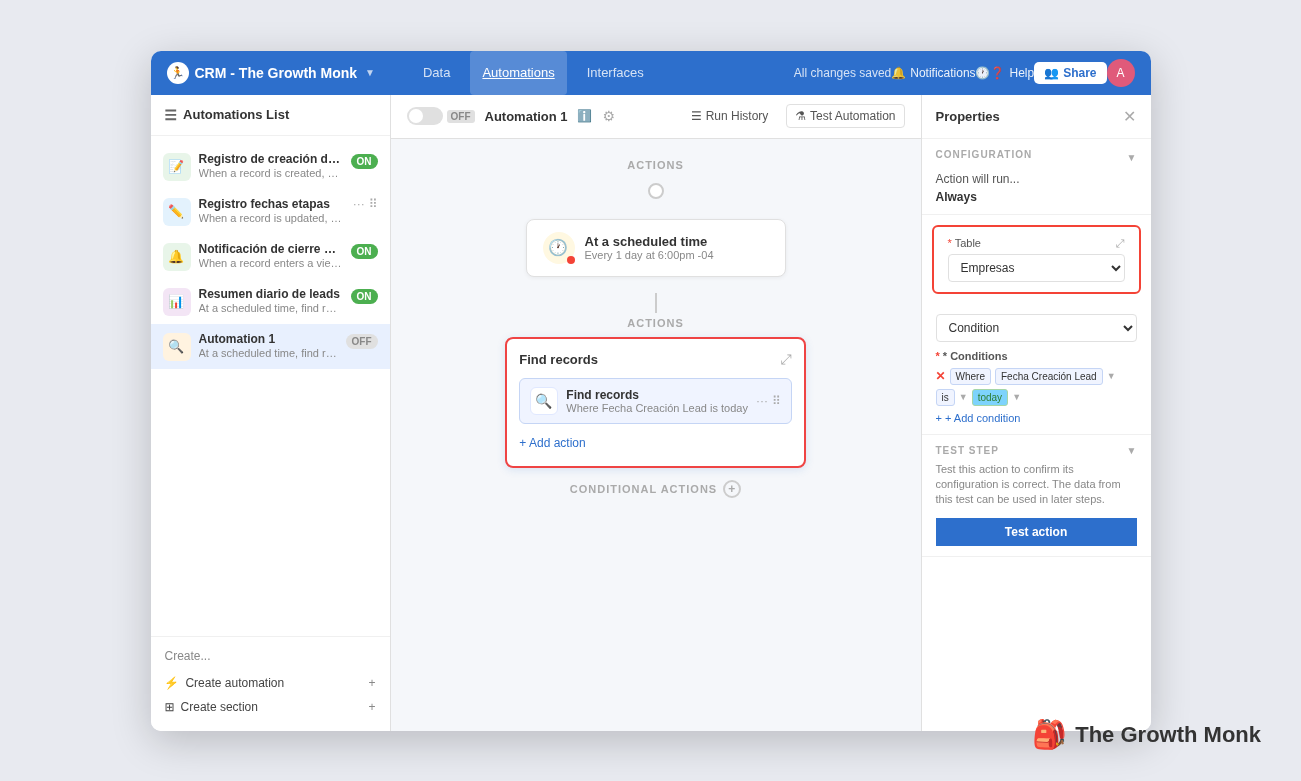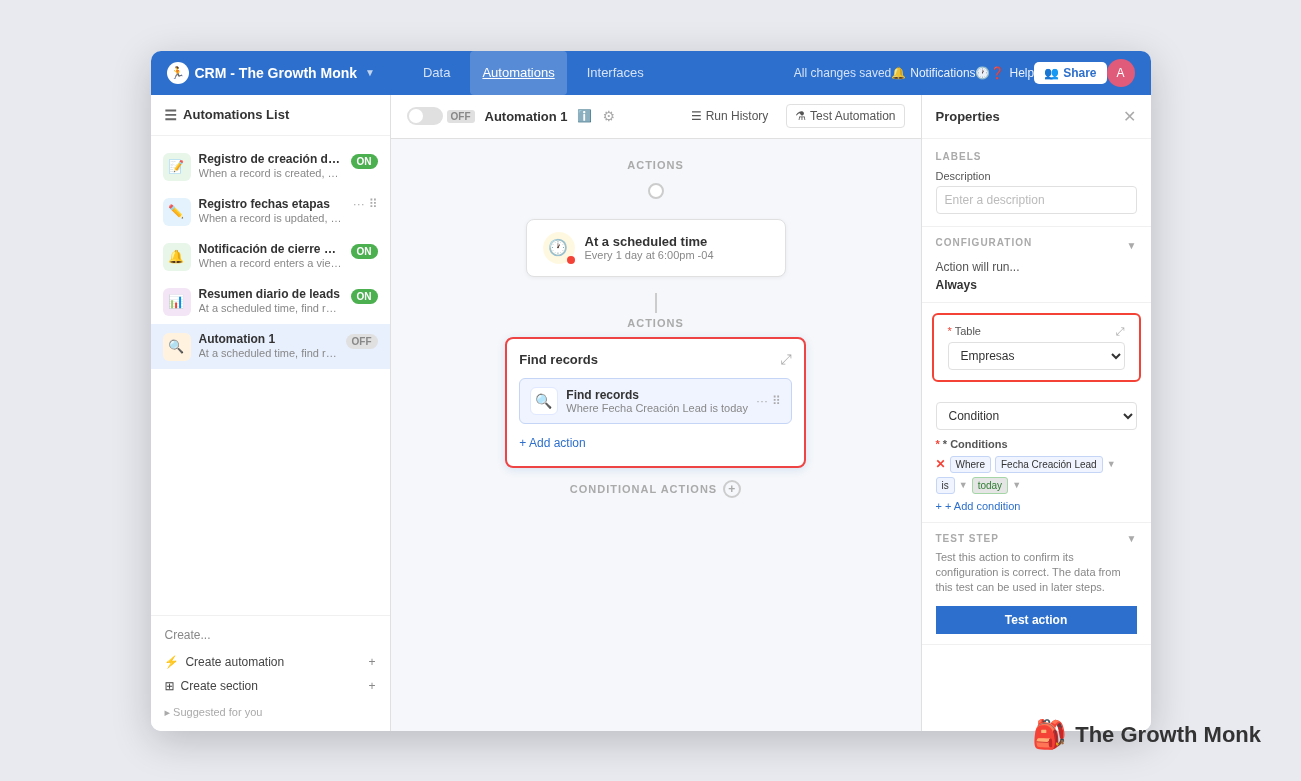--- a/index.html
+++ b/index.html
@@ -124,21 +124,21 @@
     .table-select { width: 100%; border: 1px solid #e0e0e0; border-radius: 4px; padding: 5px 8px; font-size: 12px; color: #333; outline: none; background: #fff; }
     
     .condition-section { padding: 10px 14px; border-bottom: 1px solid #f0f0f0; }
     .condition-select { width: 100%; border: 1px solid #e0e0e0; border-radius: 4px; padding: 5px 8px; font-size: 12px; color: #333; outline: none; background: #fff; margin-bottom: 8px; }
     .conditions-label { font-size: 11px; font-weight: 600; color: #555; margin-bottom: 6px; }
     .condition-required { color: #f44336; font-size: 11px; }
     
     .condition-row { display: flex; align-items: center; gap: 4px; margin-bottom: 6px; flex-wrap: wrap; }
     .condition-x { color: #f44336; font-size: 12px; cursor: pointer; font-weight: 700; }
     .condition-tag { background: #f0f4ff; border: 1px solid #c5d5f5; border-radius: 3px; padding: 2px 5px; font-size: 10px; color: #333; cursor: pointer; white-space: nowrap; }
-    .condition-tag-green { background: #e5e5e5; border-color: #a5d6a7; color: #2e7d32; }
+    .condition-tag-green { background: #7dd3fc; border-color: #a5d6a7; color: #2e7d32; }
     .add-condition-link { color: #2d6fcc; font-size: 11px; cursor: pointer; display: flex; align-items: center; gap: 3px; }
     
     .test-step-section { padding: 10px 14px; border-bottom: 1px solid #f0f0f0; }
     .test-step-header { display: flex; align-items: center; justify-content: space-between; margin-bottom: 6px; }
     .test-step-label { font-size: 10px; font-weight: 700; color: #aaa; letter-spacing: 1px; text-transform: uppercase; }
     .test-step-desc { font-size: 11px; color: #888; line-height: 1.4; margin-bottom: 10px; }
     .test-action-btn { background: #2d6fcc; color: #fff; border: none; border-radius: 0; padding: 7px 14px; font-size: 12px; font-weight: 600; cursor: pointer; width: 100%; }
     
     .top-note { font-size: 11px; color: #666; padding: 8px 14px; border-bottom: 1px solid #f0f0f0; line-height: 1.4; }
   </style>
@@ -255,21 +255,20 @@
           <div class="create-btn">
             <span>⚡</span>
             <span>Create automation</span>
             <span class="plus">+</span>
           </div>
           <div class="create-btn">
             <span>⊞</span>
             <span>Create section</span>
             <span class="plus">+</span>
           </div>
-          <div class="suggested">▸ Suggested for you</div>
         </div>
       </div>
 
       <div class="canvas-area">
         <div class="canvas-toolbar">
           <div class="toggle-btn">
             <div class="toggle-switch off">
               <div class="toggle-knob"></div>
             </div>
             <span class="toggle-off-label">OFF</span>
@@ -346,27 +345,20 @@
         </div>
       </div>
 
       <div class="properties-panel">
         <div class="panel-header">
           <span class="panel-title">Properties</span>
           <span class="panel-close">✕</span>
         </div>
 
 
-        <div class="panel-section">
-          <div class="panel-section-header">
-            <span class="section-label">LABELS</span>
-          </div>
-          <div class="field-label">Description</div>
-          <input class="field-input" type="text" placeholder="Enter a description" style="">
-        </div>
 
         <div class="config-section">
           <div style="display:flex; align-items:center; justify-content:space-between; margin-bottom:6px;">
             <span class="config-label">CONFIGURATION</span>
             <span class="section-chevron">▼</span>
           </div>
           <div class="config-text">Action will run...</div>
           <div class="config-value">Always</div>
         </div>
 

